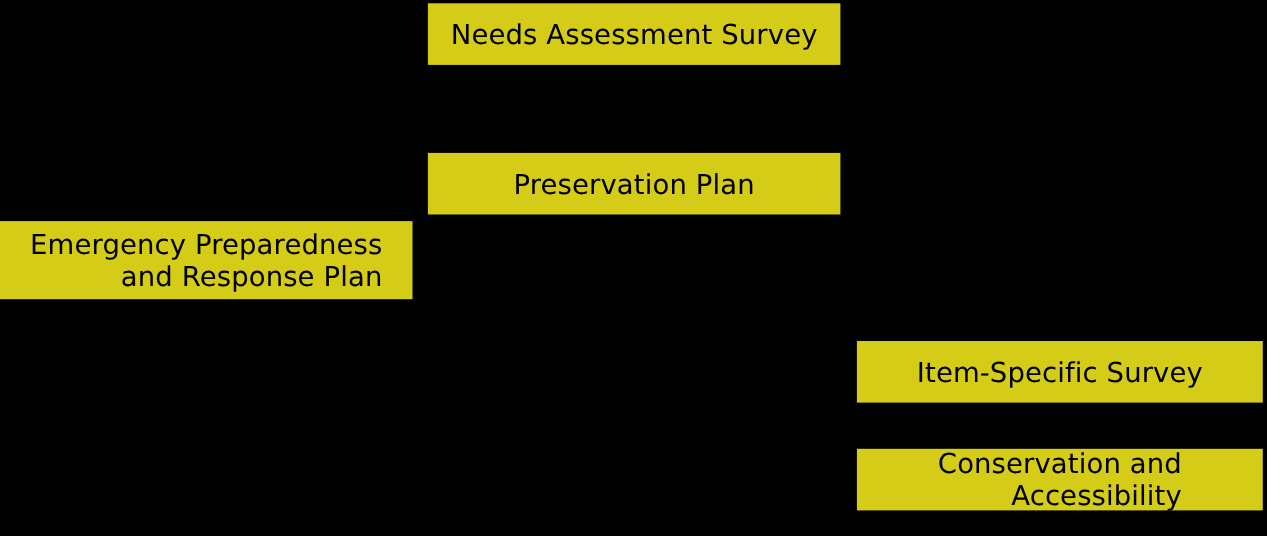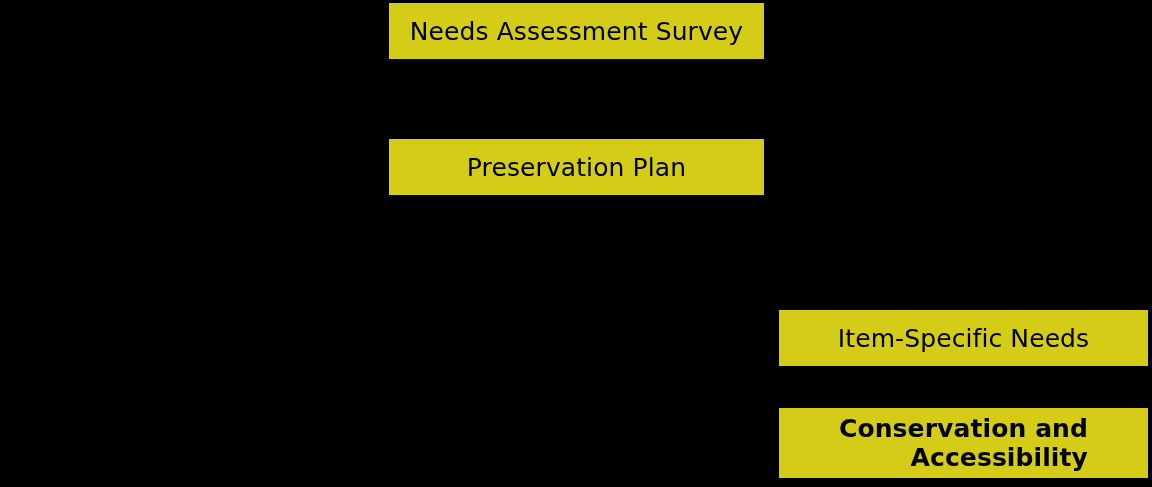--- a/index.html
+++ b/index.html
@@ -36,34 +36,36 @@
   
   .col2 { left: 389px; width: 375px; }
   
   .col3 { left: 779px; width: 369px; }
 
   
   .row1 { top: 3px;   height: 56px; }
   .row2 { top: 103px; height: 56px; margin-top: 36px; }
   .row3 { top: 201px; height: 71px; }
   .row4 { top: 310px; height: 56px; }
-  .row5 { top: 408px; height: 70px; font-weight: bold; }
+  .row5 { top: 408px; height: 56px; }
 
   .two-line { font-size: 25px; }
 </style>
 </head>
 <body>
 
 <div id="diagram-canvas">
 
   <div class="node-box col2 row1">Needs Assessment Survey</div>
 
   <div class="node-box col2 row2">Preservation Plan</div>
 
+  <div class="node-box col1 row3 two-line">Emergency Preparedness
+and Response Plan</div>
 
 
 
-  <div class="node-box col3 row4">Item-Specific Needs</div>
+  <div class="node-box col3 row4">Item-Specific Survey</div>
 
   <div class="node-box col3 row5 two-line">Conservation and
 Accessibility</div>
 
 </div>
 
 </body></html>

